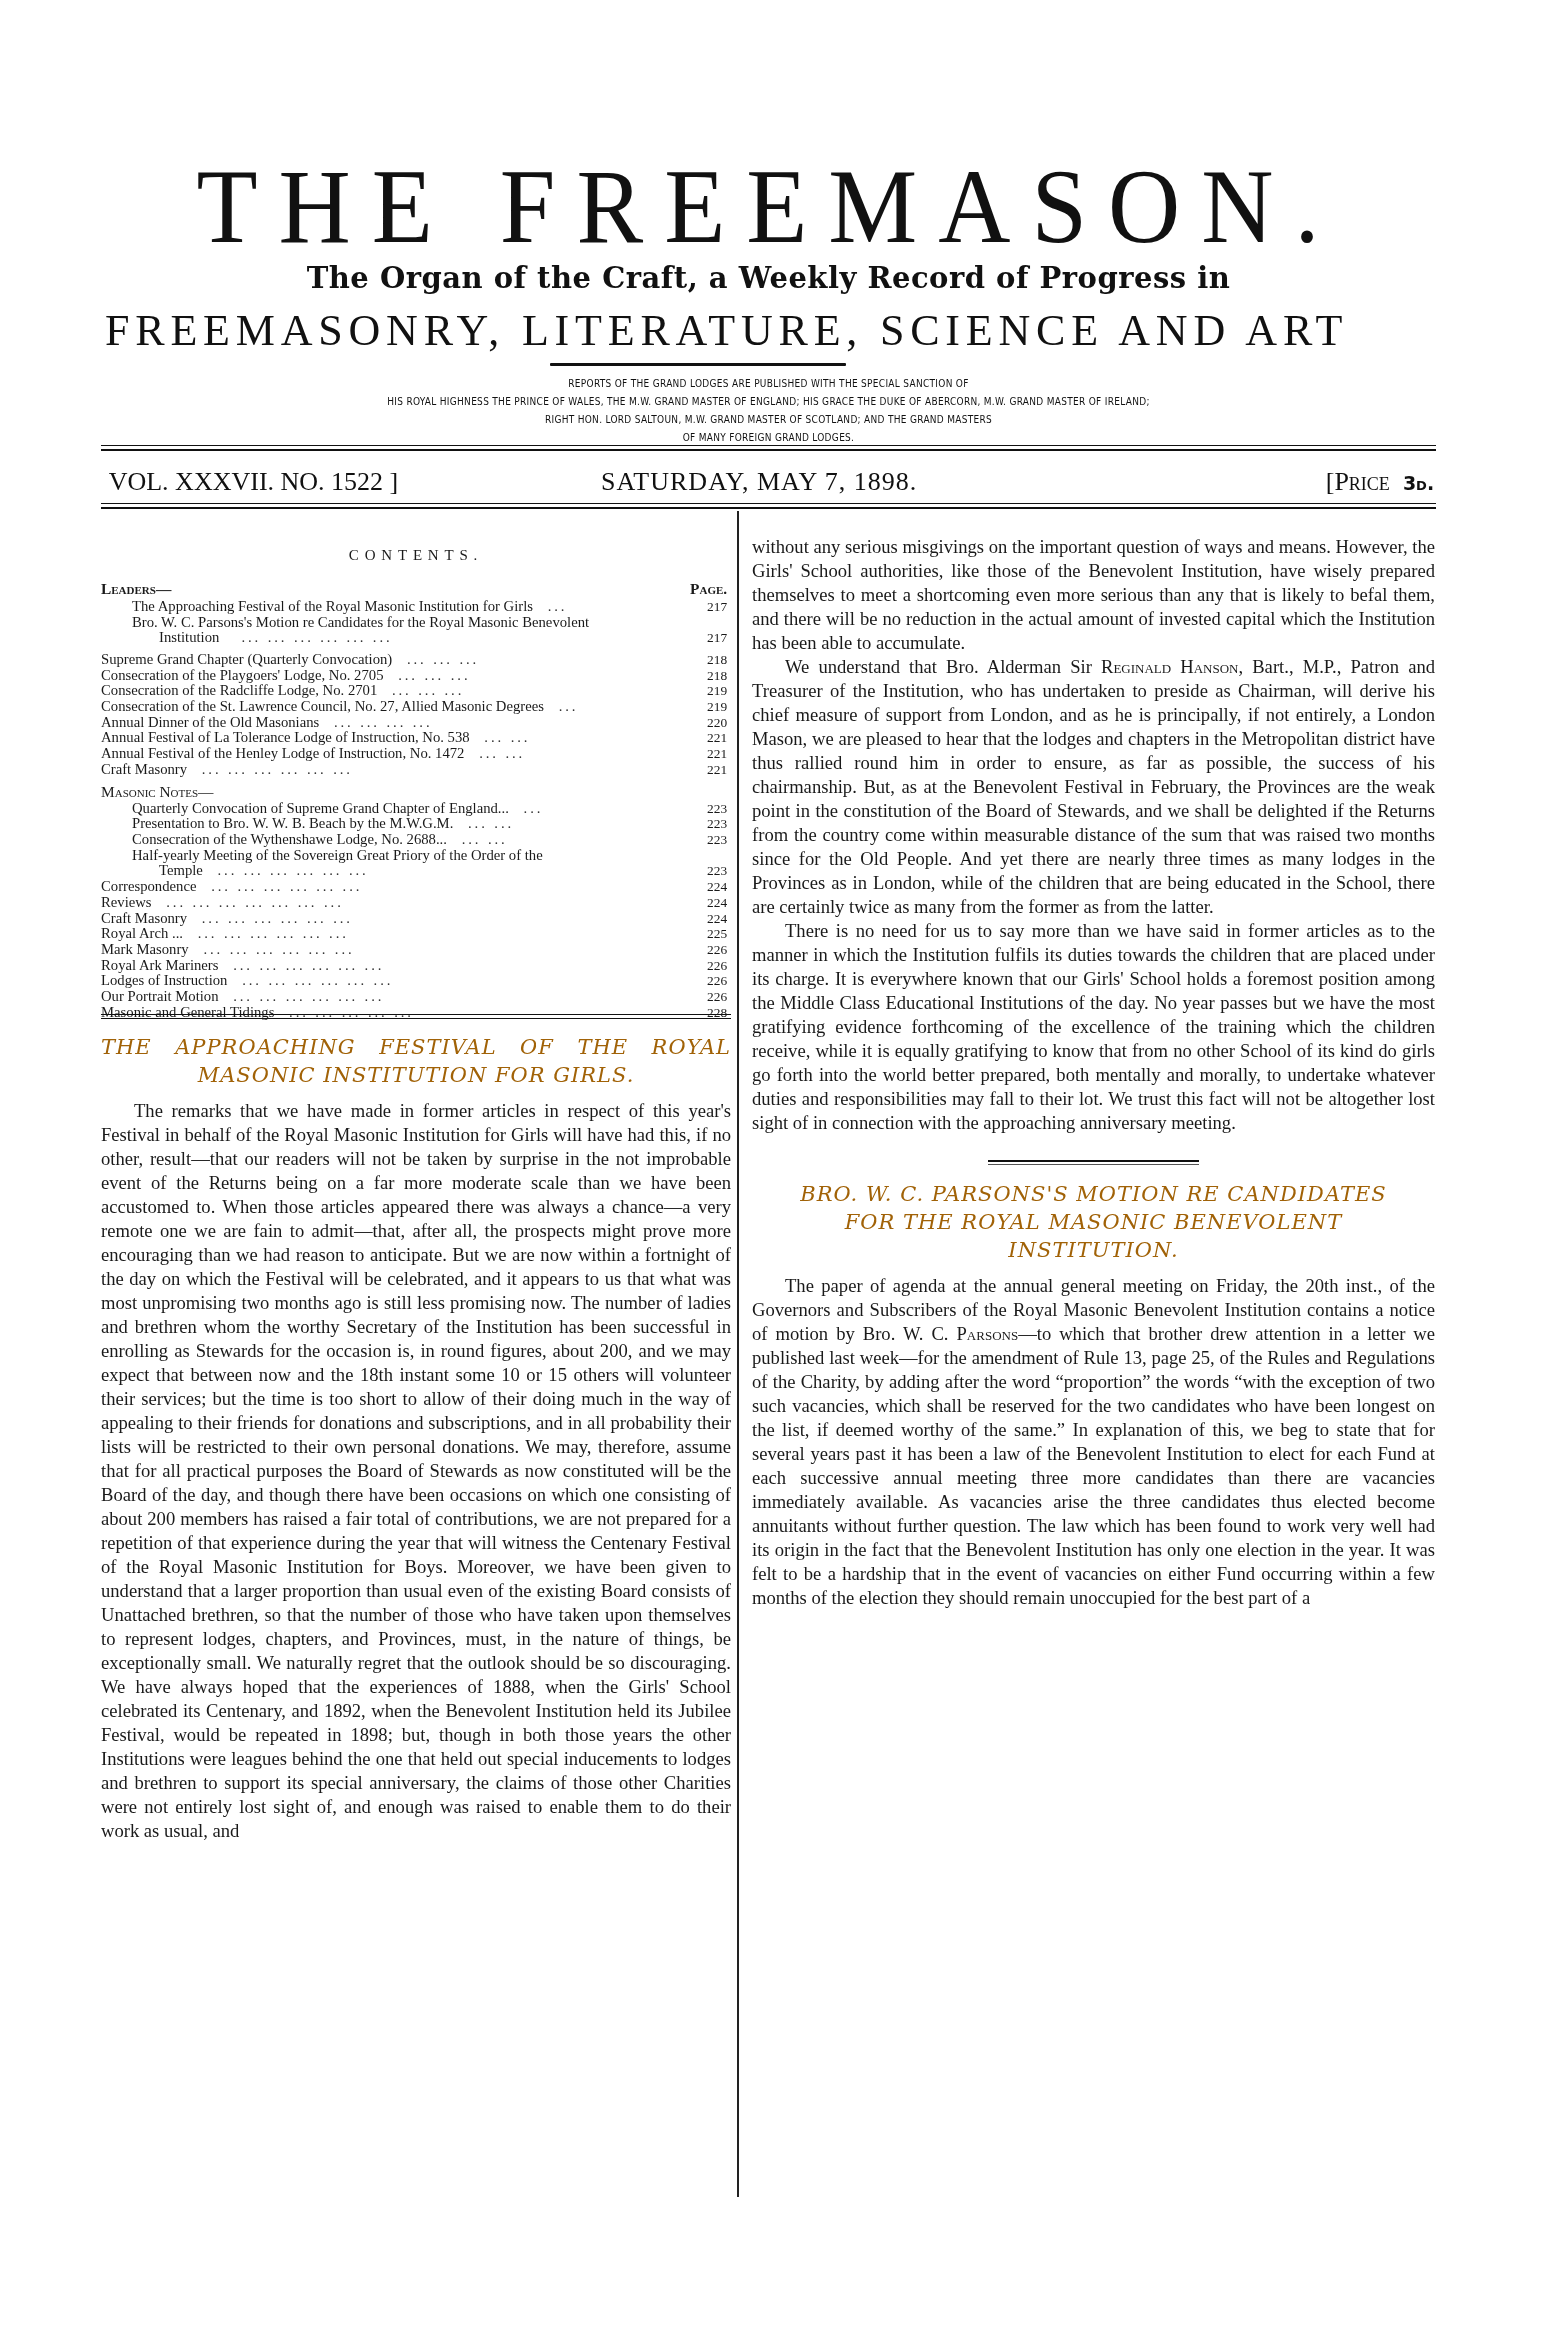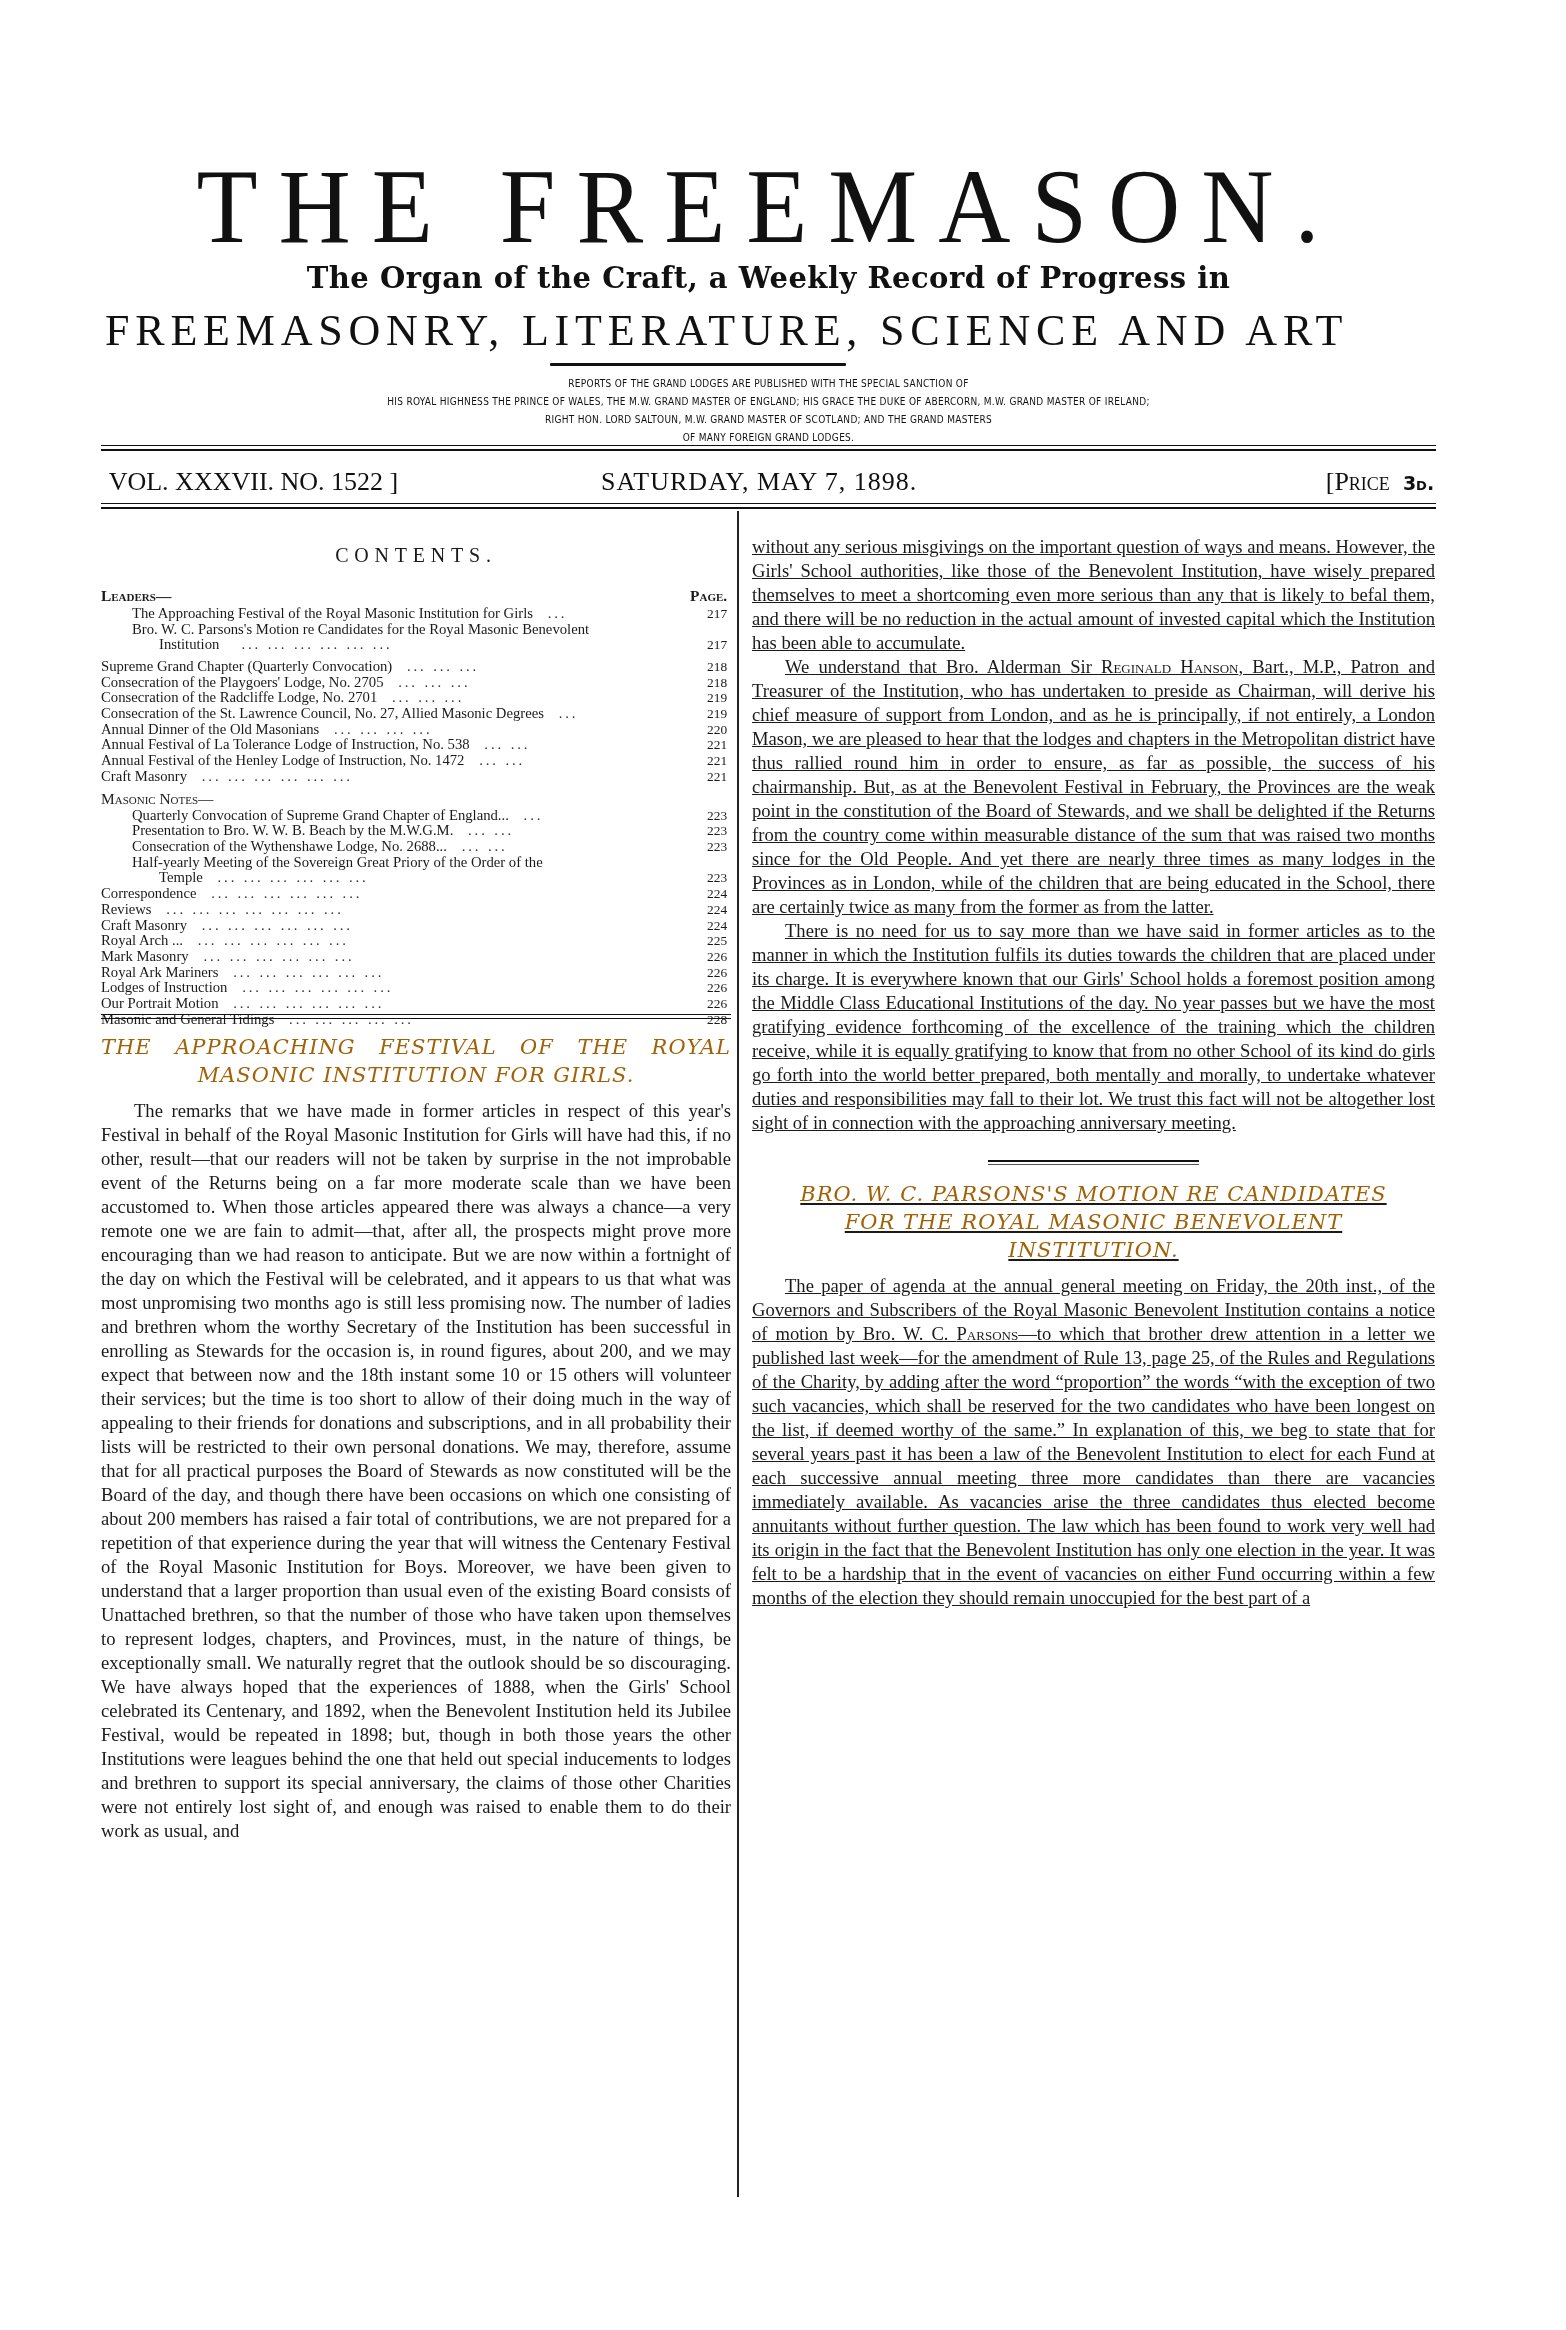--- a/index.html
+++ b/index.html
@@ -52,21 +52,21 @@
   .issue-price .price-num { font-family: "DejaVu Sans", sans-serif; font-weight: bold; font-size: 19px; }
   .issue-price .sc { font-variant: small-caps; }
 
   .col-divider {
     position: absolute; left: 636px; top: 511px; width: 1.9px; height: 1686px; background: #222;
   }
 
   
   .contents { position: absolute; left: 0; top: 544px; width: 630px; }
   .contents-heading {
-    text-align: center; font-size: 20px; letter-spacing: 5.8px; line-height: 23px; margin-bottom: 20px;
+    text-align: center; font-size: 15px; letter-spacing: 5.8px; line-height: 23px; margin-bottom: 13px;
   }
   .contents-headrow { position: relative; height: 19px; font-size: 15.4px; }
   .contents-headrow .label { position: absolute; left: 0; top: 0; font-variant: small-caps; font-weight: bold; }
   .contents-headrow .pagelabel { position: absolute; right: 3.8px; top: 0; font-variant: small-caps; font-weight: bold; }
   .toc-row {
     position: relative; font-size: 14.7px; line-height: 15.7px; padding-right: 48px;
     white-space: nowrap;
   }
   .toc-row.indent { padding-left: 31px; }
   .toc-row.indent2 { padding-left: 58px; }
@@ -88,21 +88,21 @@
     font-family: "Liberation Serif", serif; font-size: 18.6px; line-height: 24px;
     text-align: justify; color: #1a1a1a;
   }
   .body-text p { margin: 0; text-indent: 33px; }
   .body-text p.noindent { text-indent: 0; }
   .sc { font-variant: small-caps; }
 
   .art1 { position: absolute; left: 0; top: 1033px; width: 630px; }
   .art1 .headline { margin-bottom: 9.6px; }
 
-  .right-col { position: absolute; left: 651px; top: 535px; width: 683px; text-decoration: underline; }
+  .right-col { position: absolute; left: 651px; top: 535px; width: 683px; }
 
   .mid-rule {
     margin: 25px auto 15.4px; width: 211px; height: 4.8px;
     border-top: 2.4px solid #111; border-bottom: 1px solid #555; box-sizing: border-box;
   }
   .art2-head { margin-bottom: 9.6px; }
 </style>
 </head>
 <body>
 

